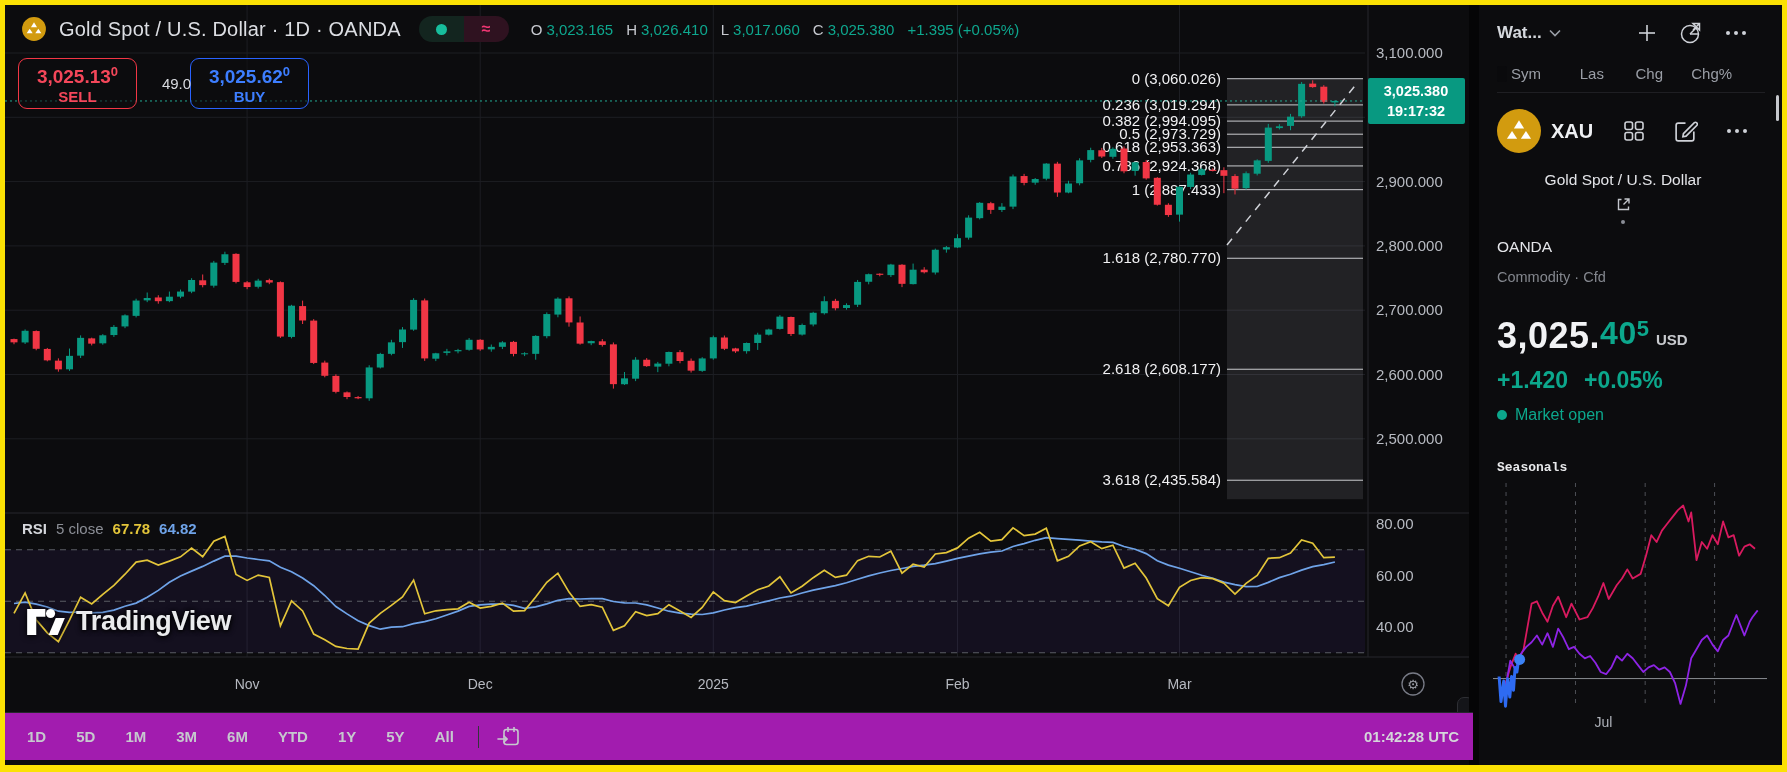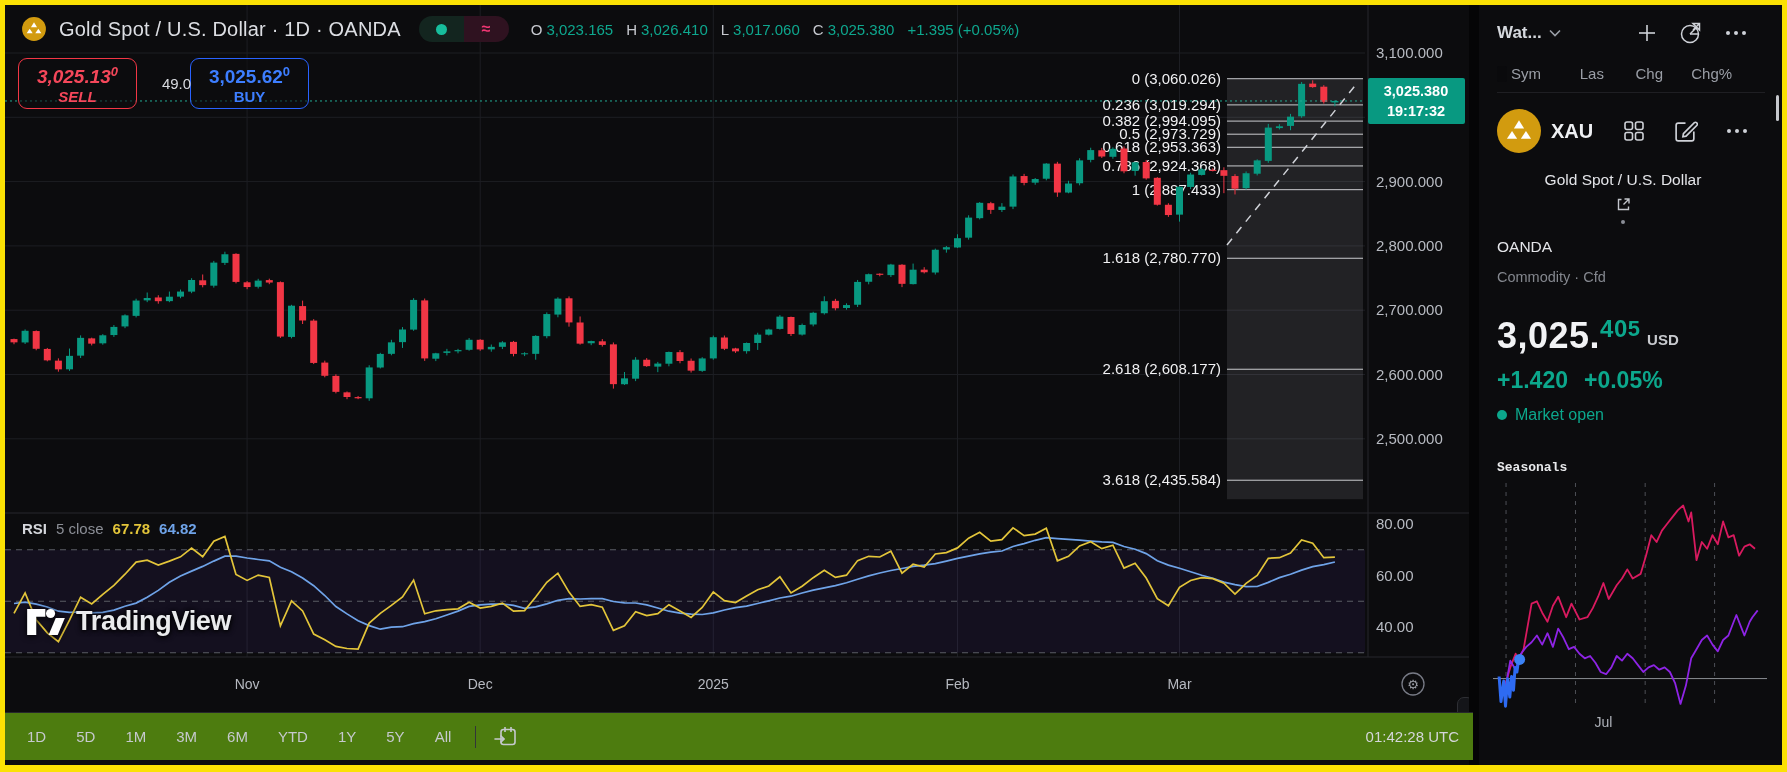--- a/index.html
+++ b/index.html
@@ -16,37 +16,37 @@
   .seg-dot{background:#13251f;}
   .seg-dot i{width:11px;height:11px;border-radius:50%;background:#17bd9c;display:block;}
   .seg-approx{background:#2f1220;color:#f23674;font-weight:700;font-size:16px;}
   .ohlc{display:flex;align-items:center;gap:13px;margin-left:10px;font-size:15px;}
   .ohlc .pair{display:flex;gap:4px;}
   .ohlc .k{color:#c7c9cf;}
   .ohlc .v{color:#0ea78e;}
   .ohlc .chg{color:#0ea78e;}
   .trade-row{position:absolute;left:13px;top:53px;display:flex;align-items:center;z-index:5;}
   .trade-btn{width:119px;height:51px;border-radius:9px;display:flex;flex-direction:column;align-items:center;justify-content:center;background:rgba(12,12,14,.55);cursor:pointer;}
-  .sell{border:1px solid #f23645;color:#f5475a;font-style:italic;}
+  .sell{border:1px solid #f23645;color:#f5475a;}
   .buy{border:1px solid #2962ff;color:#3d7eff;margin-left:53px;}
   .trade-price{font-size:19px;font-weight:700;line-height:21px;}
   .trade-price sup{font-size:13px;font-weight:700;}
   .trade-label{font-size:15px;font-weight:600;line-height:18px;}
   .spread{width:53px;text-align:center;color:#d8dadf;font-size:15px;position:absolute;left:132px;top:17px;}
   
   .rsi-legend{position:absolute;left:17px;top:515px;display:flex;align-items:center;gap:9px;font-size:15px;z-index:5;text-align:center;}
   .rsi-legend .t1{color:#d5d7dc;font-weight:600;}
   .rsi-legend .t2{color:#8b8e96;}
   .rsi-legend .v1{color:#e3c53a;font-weight:600;}
   .rsi-legend .v2{color:#6fa3e8;font-weight:600;}
   .tv-logo{position:absolute;left:22px;top:601px;display:flex;align-items:center;gap:11px;z-index:5;}
   .tv-logo svg{filter:drop-shadow(0 1px 3px #000);}
   .tv-logo span{font-size:27px;font-weight:700;color:#eaebed;letter-spacing:-.3px;text-shadow:0 1px 4px #000,0 0 6px #000;}
   
-  .toolbar{position:absolute;left:0;top:707px;width:1468px;height:48px;border-top:1px solid #26272c;display:flex;align-items:center;padding:0 14px 0 16px;gap:18px;background:#4d7c0f;z-index:5;}
+  .toolbar{position:absolute;left:0;top:707px;width:1468px;height:48px;border-top:1px solid #26272c;display:flex;align-items:center;padding:0 14px 0 16px;gap:18px;background:#a21caf;z-index:5;font-weight:bold;}
   .range-btn{font-size:15px;color:#c6c9ce;padding:4px 6px;border-radius:5px;cursor:pointer;}
   .tb-div{width:1px;height:22px;background:#33343a;}
   .tb-spacer{flex:1;}
   .tb-clock{font-size:15px;color:#d4d6da;}
   .collapse-pill{position:absolute;left:1452px;top:692px;width:17px;height:46px;border:1px solid #2e2f34;background:#141519;border-radius:7px;color:#8b8e96;display:flex;align-items:center;justify-content:center;font-size:15px;z-index:1;cursor:pointer;}
   
   .sidebar{position:absolute;left:1464px;top:0;right:0;bottom:0;background:#0c0c0e;border-left:10px solid #050506;z-index:4;}
   .sb-inner{position:relative;width:100%;height:100%;padding:0 17px 0 18px;}
   .wl-header{display:flex;align-items:center;padding:16px 17px 10px 0;gap:8px;}
   .wl-title{font-size:17px;font-weight:600;color:#d5d8dd;cursor:pointer;display:flex;align-items:center;gap:7px;}
@@ -61,21 +61,21 @@
   .scroll-thumb{position:absolute;right:3px;top:90px;width:3px;height:26px;background:#c6c8cd;border-radius:2px;}
   .sym-card{display:flex;align-items:center;padding:16px 16px 6px 0;gap:10px;}
   .sym-ticker{font-size:20px;font-weight:700;color:#eef0f3;width:42px;overflow:hidden;white-space:nowrap;}
   .card-icons{margin-left:auto;display:flex;align-items:center;gap:27px;}
   .sym-name-row{display:flex;align-items:center;gap:8px;padding:12px 16px 0 0;font-size:15.5px;color:#e4e5e9;flex-direction:column;}
   .dot-sep{width:4px;height:4px;border-radius:50%;background:#8b8e96;}
   .sym-exch{padding:14px 0 0 0;font-size:15.5px;color:#e4e5e9;}
   .sym-type{padding:13px 0 0 0;font-size:14.5px;color:#84878e;}
   .big-price{padding:30px 0 0 0;display:flex;align-items:flex-start;}
   .bp-main{font-size:36px;font-weight:700;color:#f2f3f5;letter-spacing:.5px;}
-  .bp-teal{font-size:24px;font-weight:700;color:#0ca78c;letter-spacing:.5px;}
+  .bp-teal{font-size:32px;font-weight:700;color:#0ca78c;letter-spacing:.5px;}
   .bp-sup{font-size:22px;font-weight:700;color:#0ca78c;margin-top:1px;}
   .bp-cur{font-size:15px;color:#c8cace;margin:16px 0 0 7px;font-weight:600;}
   .big-change{padding:10px 0 0 0;font-size:23px;font-weight:600;color:#0ca78c;display:flex;gap:16px;}
   .mkt-row{padding:12px 0 0 0;display:flex;align-items:center;gap:8px;font-size:16px;color:#0ca78c;}
   .mkt-dot{width:10px;height:10px;border-radius:50%;background:#0ca78c;}
   .seas-title{padding:36px 0 0 0;font-size:13px;font-weight:700;color:#e8e9eb;font-family:Liberation Mono, monospace;}
   #seasonal-svg{margin:6px 0 0 -8px;display:block;}
 </style>
 </head>
 <body>

